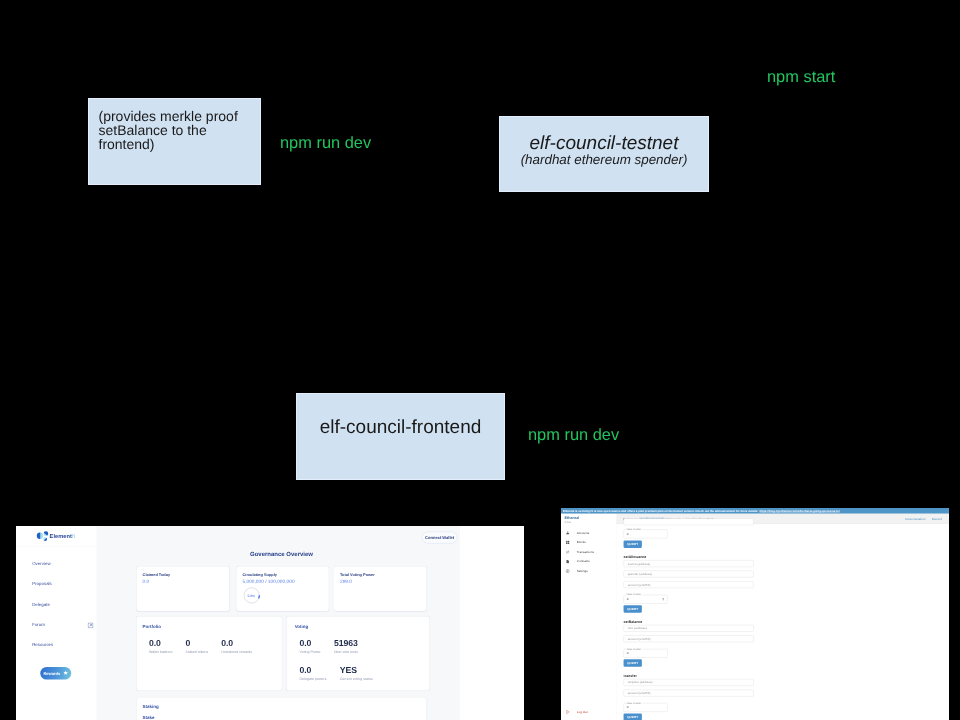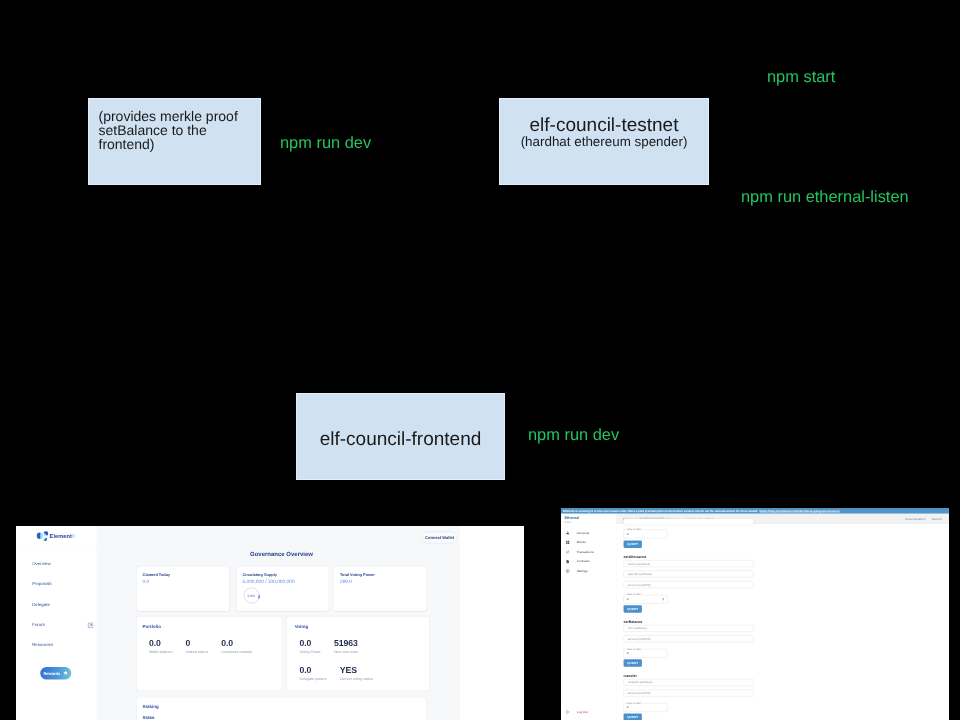--- a/index.html
+++ b/index.html
@@ -101,32 +101,31 @@
 </head>
 <body>
 
 <div class="page">
 
   <div class="node left" style="left:88px;top:98px;width:173px;height:87px;">
     <div class="sub">(provides merkle proof</div>
     <div class="sub">setBalance to the frontend)</div>
   </div>
 
-  <div class="node center" style="left:499px;top:98px;width:210px;height:87px;">
+  <div class="node center" style="left:499px;top:116px;width:210px;height:76px;font-style:italic;">
     <div class="title">elf-council-testnet</div>
     <div class="sub">(hardhat ethereum spender)</div>
   </div>
 
-  <div class="node center" style="left:296px;top:393px;width:209px;height:87px;padding-top:37px;">
+  <div class="node center" style="left:296px;top:393px;width:209px;height:87px;padding-top:25px;">
     <div class="title">elf-council-frontend</div>
   </div>
 
   <div class="cmd" style="left:280px;top:135px;">npm run dev</div>
   <div class="cmd" style="left:767px;top:69px;">npm start</div>
-  <div class="cmd" style="left:741px;top:189px;">npm run ethernal-listen</div>
   <div class="cmd" style="left:528px;top:427px;">npm run dev</div>
 
   <div class="shot" style="left:16px;top:526px;width:508px;height:210px;">
     <div class="elf">
       <div class="elf-side">
         <div class="elf-logo-row">
           <div class="elf-logo">
             <svg width="170" height="36" viewBox="0 0 170 36">
               <defs>
                 <linearGradient id="g1" x1="0" y1="0" x2="1" y2="0">

